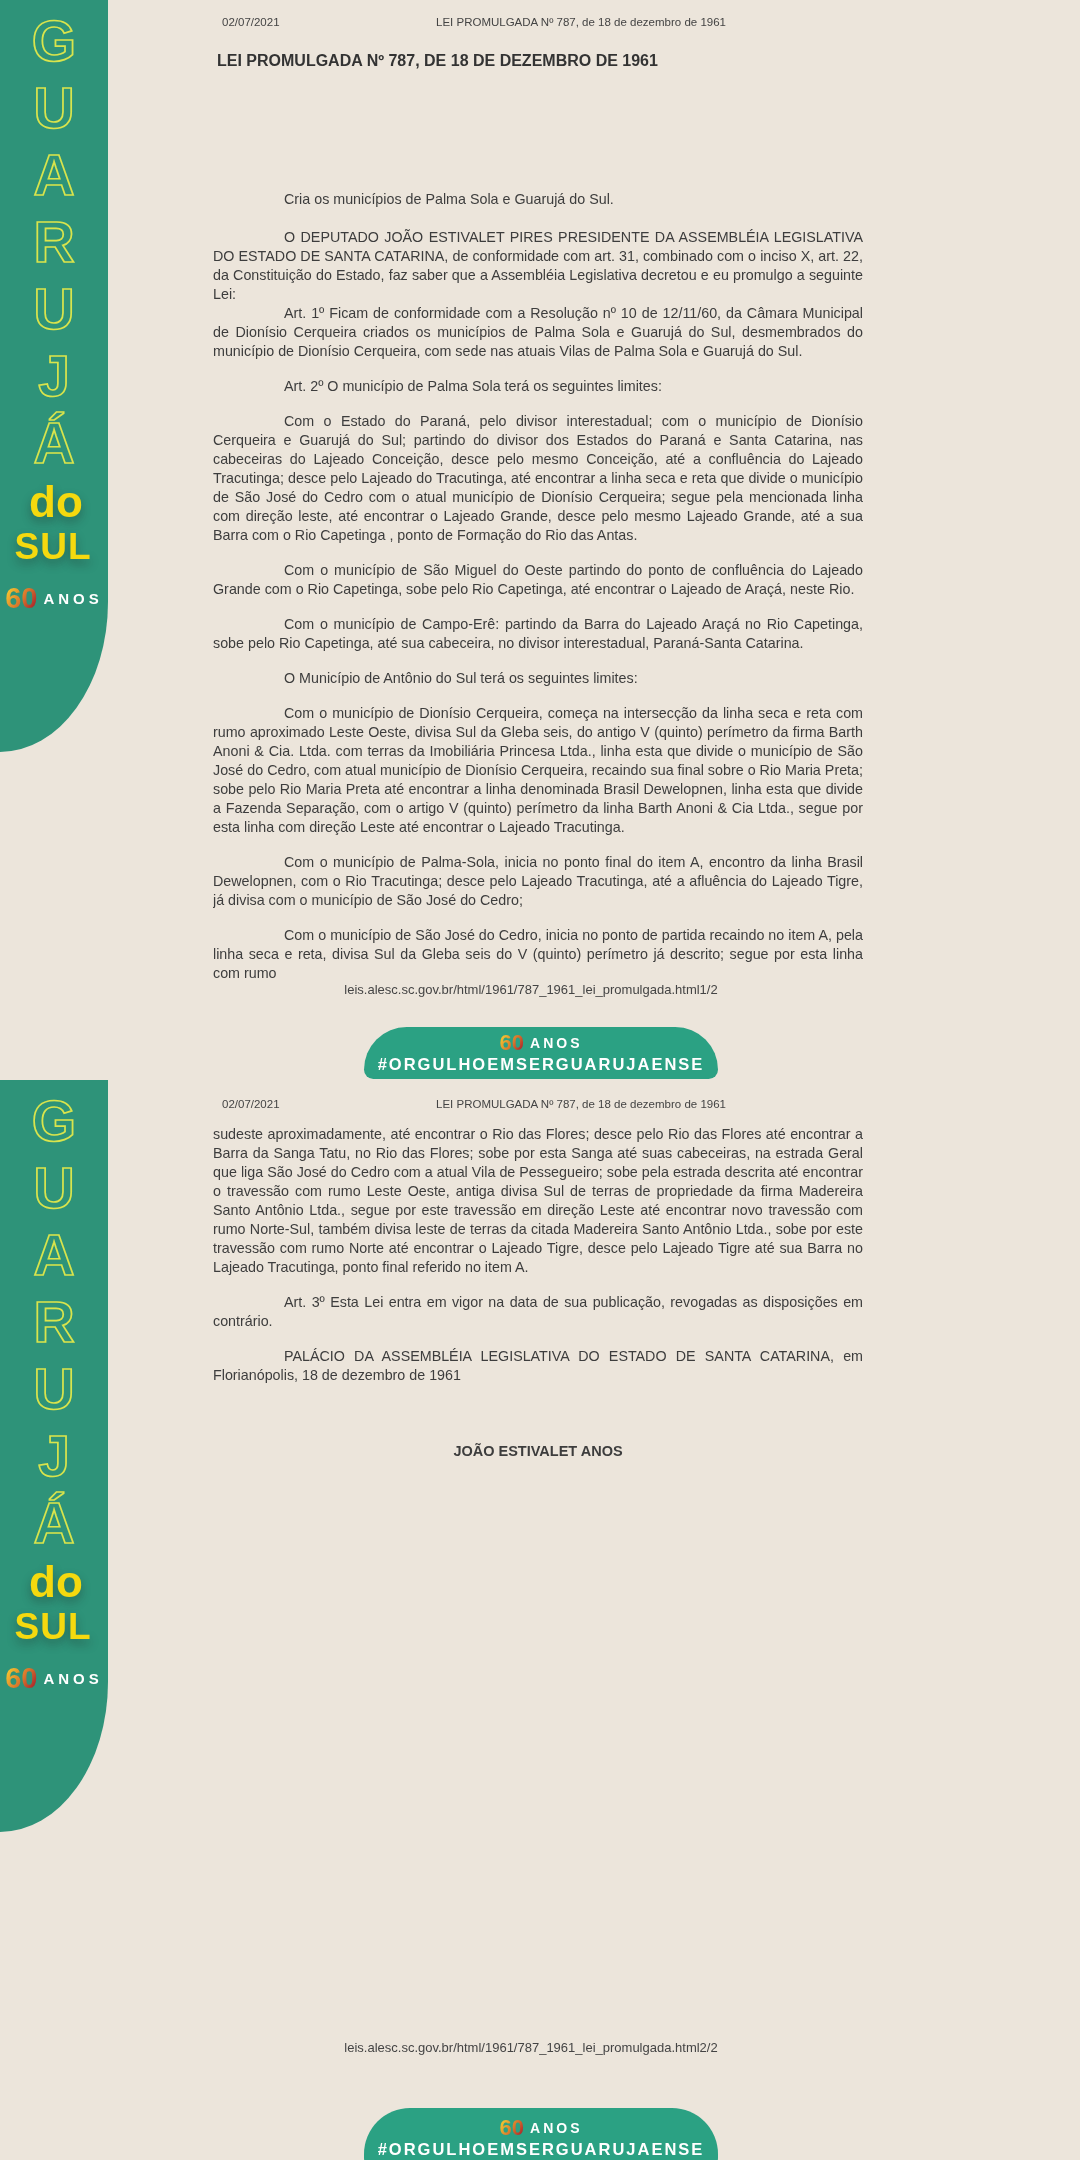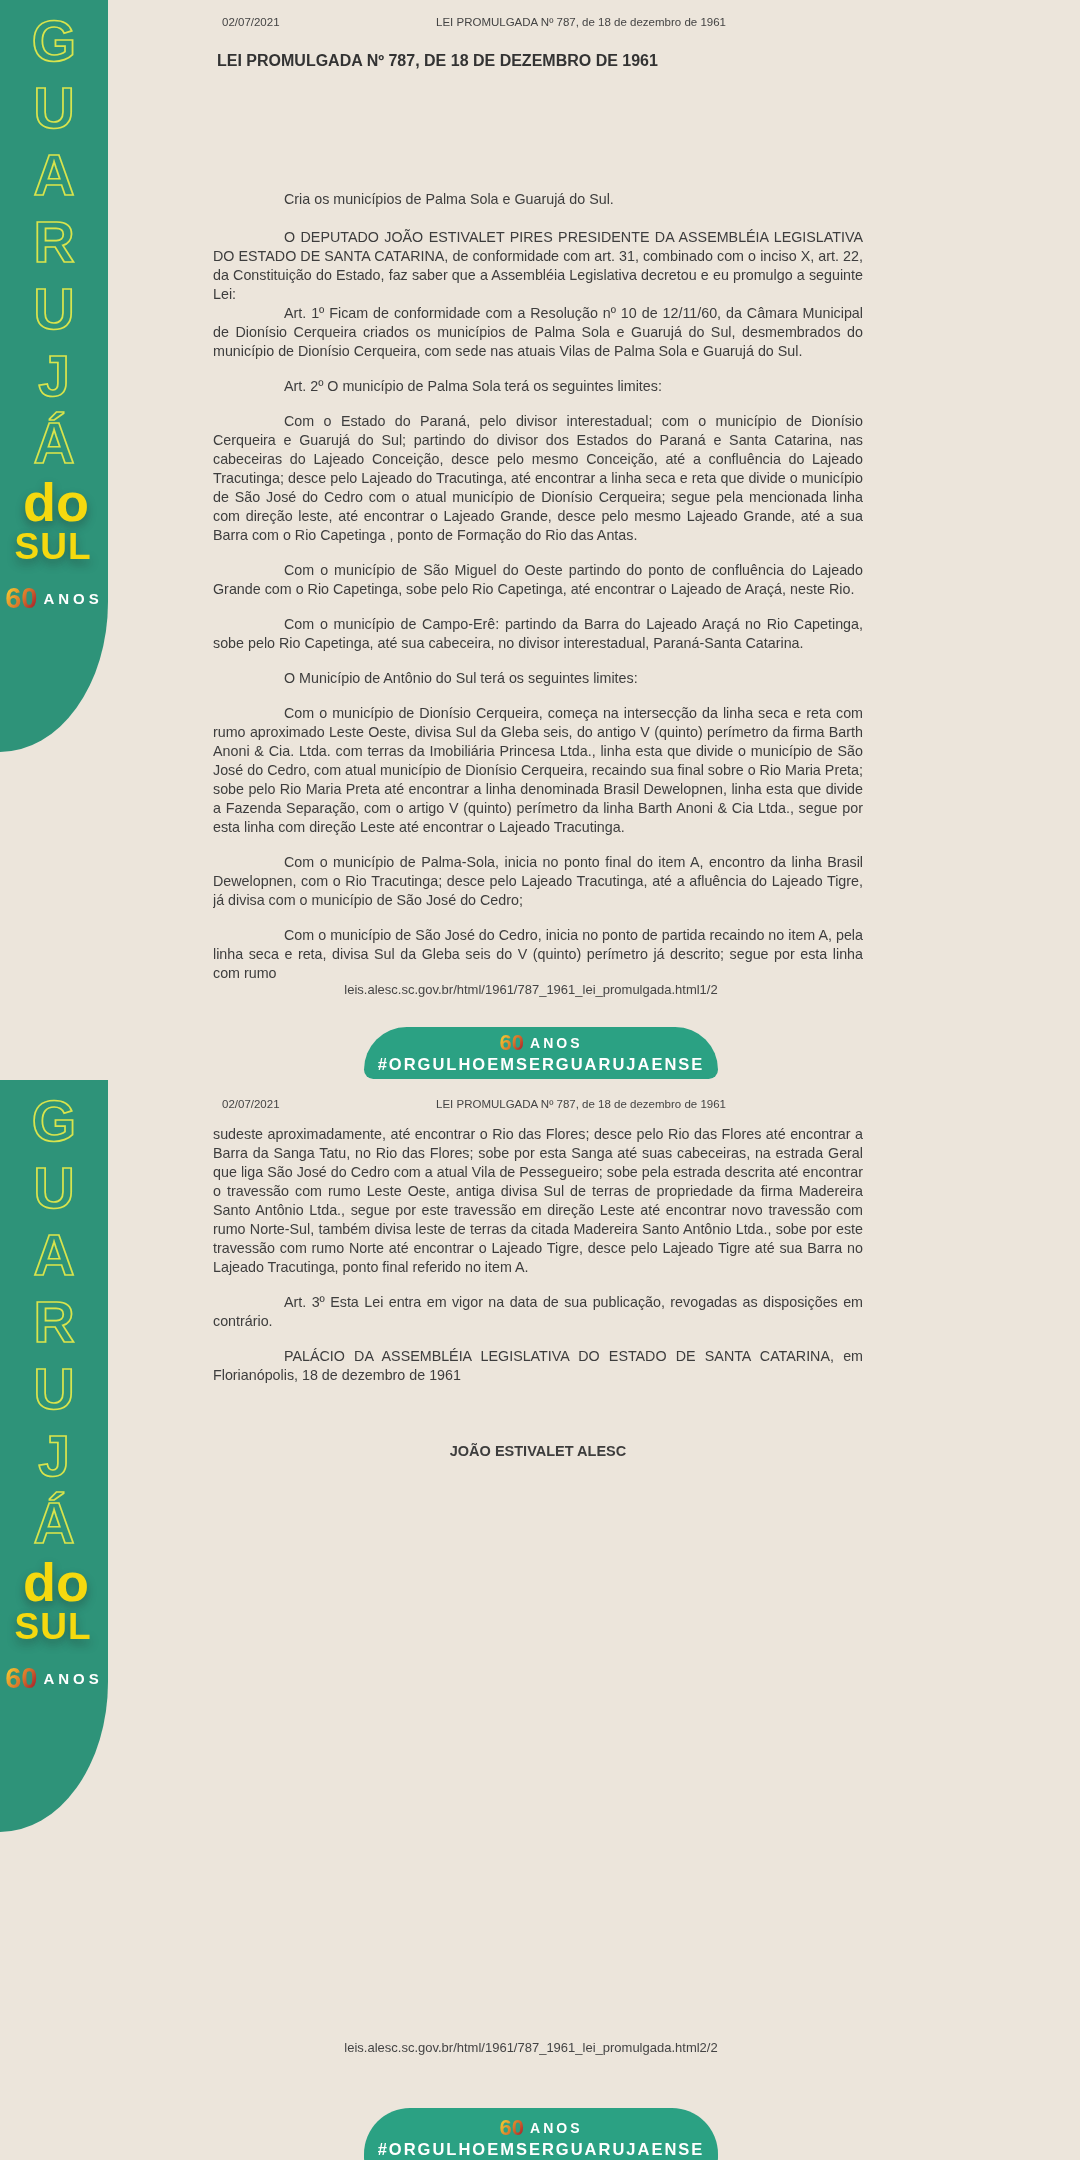--- a/index.html
+++ b/index.html
@@ -24,21 +24,21 @@
     background:var(--sidebar-green);
     border-bottom-right-radius:108px 150px;z-index:3;
   }
   .letters{position:absolute;top:8px;left:0;width:108px;display:flex;flex-direction:column;align-items:center;}
   .letter{
     font-size:57px;font-weight:bold;line-height:67px;
     color:transparent;-webkit-text-stroke:1.7px var(--letter-outline-yellow);
   }
   .do-text{
     position:absolute;top:476px;left:0;width:112px;text-align:center;
-    font-size:54px;line-height:52px;font-weight:bold;color:var(--do-sul-yellow);
+    font-size:44px;line-height:52px;font-weight:bold;color:var(--do-sul-yellow);
     text-shadow:0 5px 10px rgba(30,30,30,0.35);
   }
   .sul-text{
     position:absolute;top:528px;left:0;width:106px;text-align:center;
     font-size:37px;line-height:38px;font-weight:bold;letter-spacing:1px;color:var(--do-sul-yellow);
     text-shadow:0 5px 10px rgba(30,30,30,0.35);
   }
   .anos-row{position:absolute;top:584px;left:0;width:108px;display:flex;justify-content:center;align-items:center;gap:6px;}
   .anos-60{
     font-size:29px;font-weight:bold;line-height:29px;
@@ -152,21 +152,21 @@
     <span class="htitle">LEI PROMULGADA Nº 787, de 18 de dezembro de 1961</span>
   </div>
 
   <div class="content">
     <div>
         <p class="para noindent">sudeste aproximadamente, até encontrar o Rio das Flores; desce pelo Rio das Flores até encontrar a Barra da Sanga Tatu, no Rio das Flores; sobe por esta Sanga até suas cabeceiras, na estrada Geral que liga São José do Cedro com a atual Vila de Pessegueiro; sobe pela estrada descrita até encontrar o travessão com rumo Leste Oeste, antiga divisa Sul de terras de propriedade da firma Madereira Santo Antônio Ltda., segue por este travessão em direção Leste até encontrar novo travessão com rumo Norte-Sul, também divisa leste de terras da citada Madereira Santo Antônio Ltda., sobe por este travessão com rumo Norte até encontrar o Lajeado Tigre, desce pelo Lajeado Tigre até sua Barra no Lajeado Tracutinga, ponto final referido no item A.</p>
         <p class="para">Art. 3º Esta Lei entra em vigor na data de sua publicação, revogadas as disposições em contrário.</p>
         <p class="para">PALÁCIO DA ASSEMBLÉIA LEGISLATIVA DO ESTADO DE SANTA CATARINA, em Florianópolis, 18 de dezembro de 1961</p>
       </div>
     <div class="signature">
-      <div class="sig-name">JOÃO ESTIVALET ALESC</div>
+      <div class="sig-name">JOÃO ESTIVALET ANOS</div>
     </div>
   </div>
 
   <div class="page-footer">
     <span>leis.alesc.sc.gov.br/html/1961/787_1961_lei_promulgada.html</span>
     <span>2/2</span>
   </div>
 
   <div class="sidebar">
     <div class="letters">

